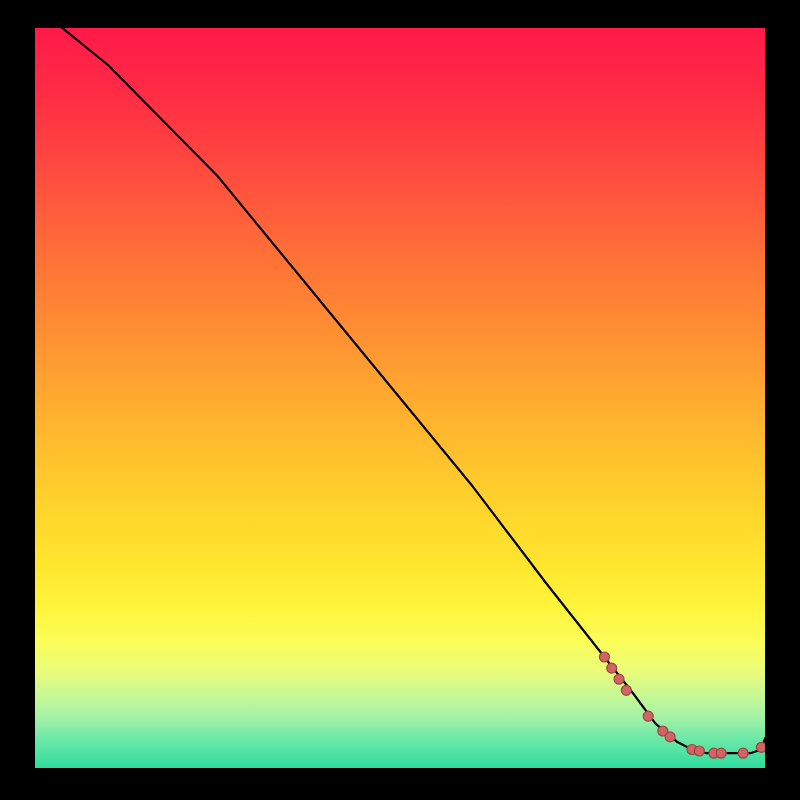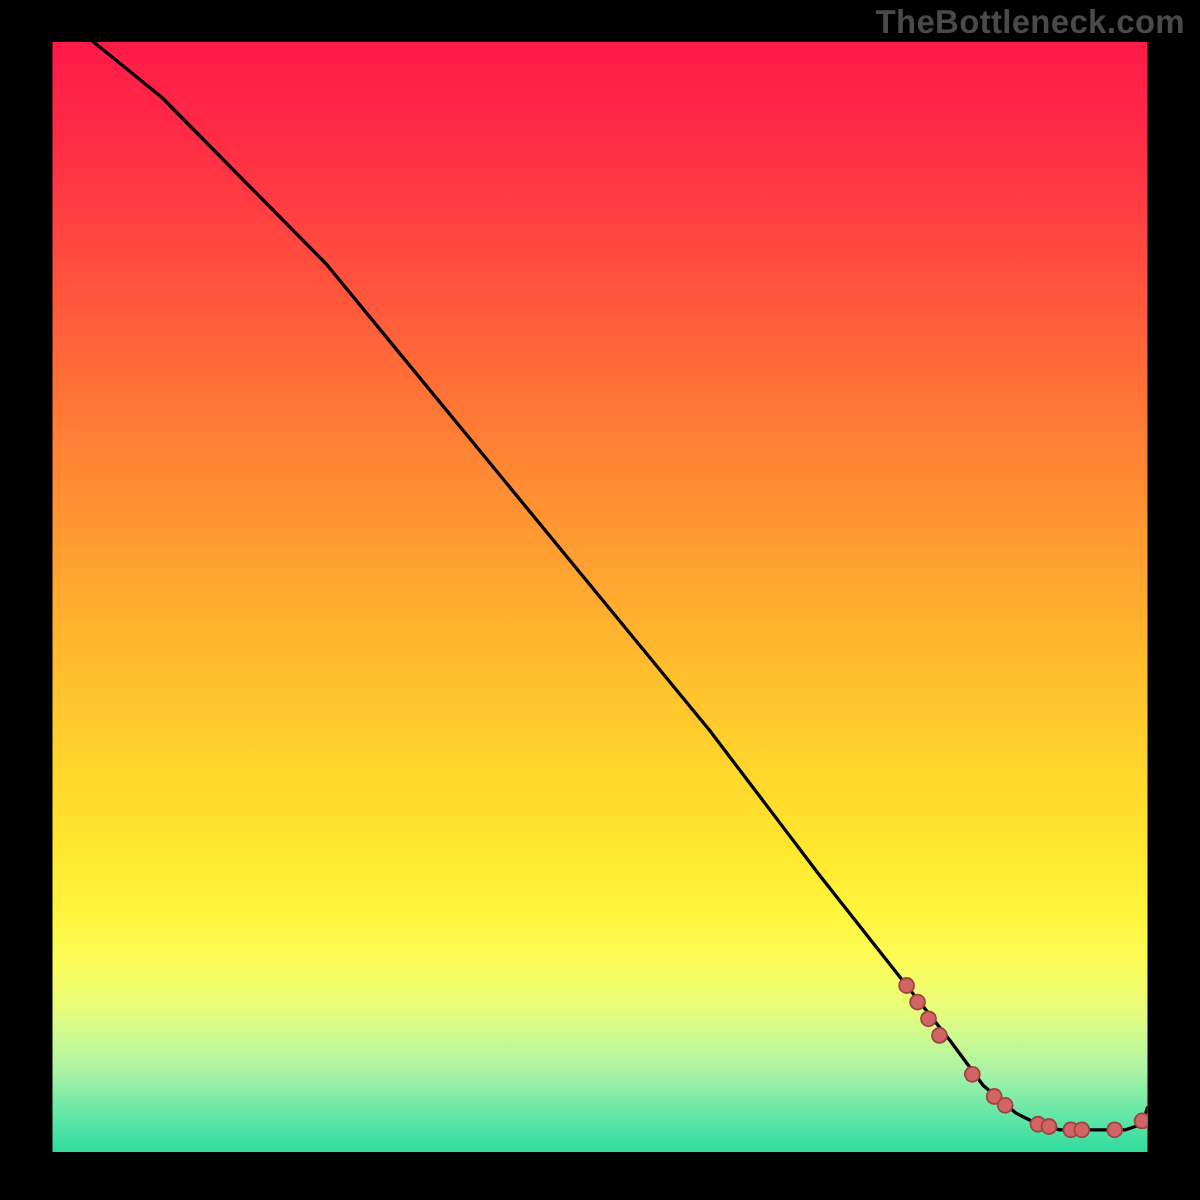--- a/index.html
+++ b/index.html
@@ -72,21 +72,20 @@
     fill: #d16464;
     stroke: #a04343;
     stroke-width: 1.2;
   }
 </style>
 </head>
 <body>
 
 <div class="frame">
 
-  <div class="watermark">TheBottleneck.com</div>
 
   <div class="plot-area">
     <svg class="overlay" viewBox="0 0 730 740" preserveAspectRatio="none">
       <path id="curve-path" class="curve" d="M0.0 -22.2 L73.0 37.0 L146.0 111.0 L182.5 148.0 L219.0 192.4 L292.0 281.2 L365.0 370.0 L438.0 458.8 L511.0 555.0 L569.4 629.0 L598.6 666.0 L620.5 695.6 L642.4 714.1 L657.0 721.5 L671.6 725.2 L686.2 725.2 L700.8 725.2 L715.4 725.2 L726.4 721.5 L730.0 710.4"></path>
       <g id="markers-group">
           <circle cx="569.4" cy="629.0" r="5" class="marker"></circle>
           <circle cx="576.7" cy="640.1" r="5" class="marker"></circle>
           <circle cx="584.0" cy="651.2" r="5" class="marker"></circle>
           <circle cx="591.3" cy="662.3" r="5" class="marker"></circle>
           <circle cx="613.2" cy="688.2" r="5" class="marker"></circle>

